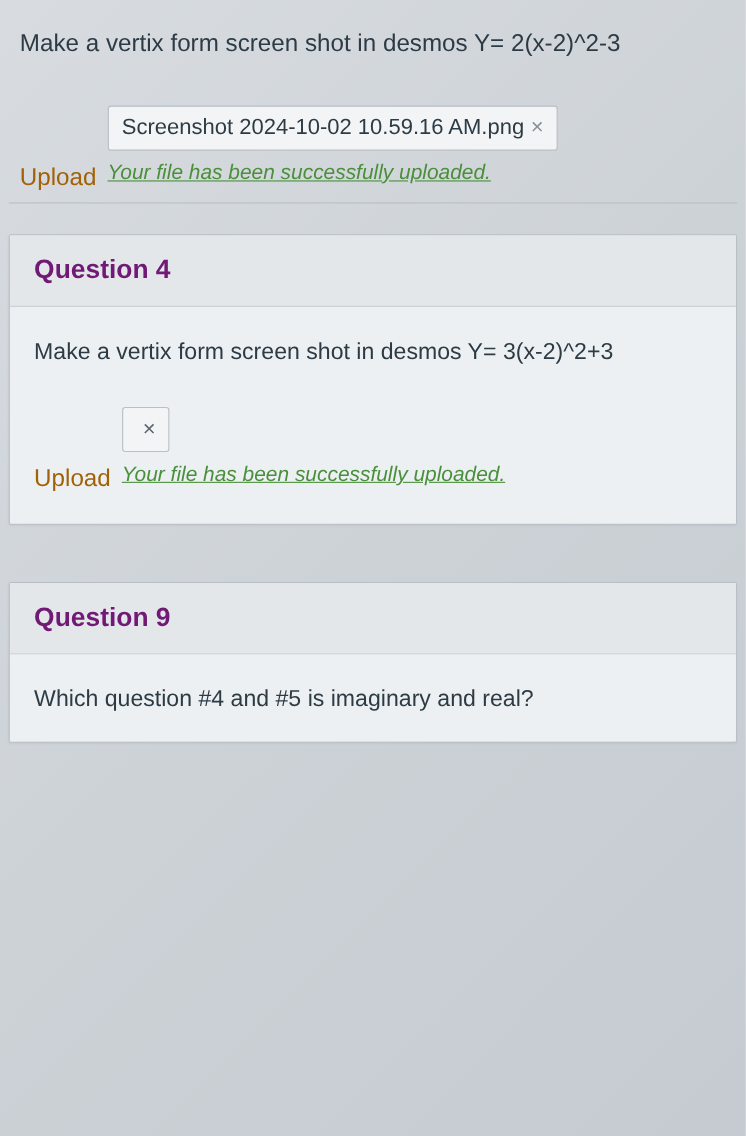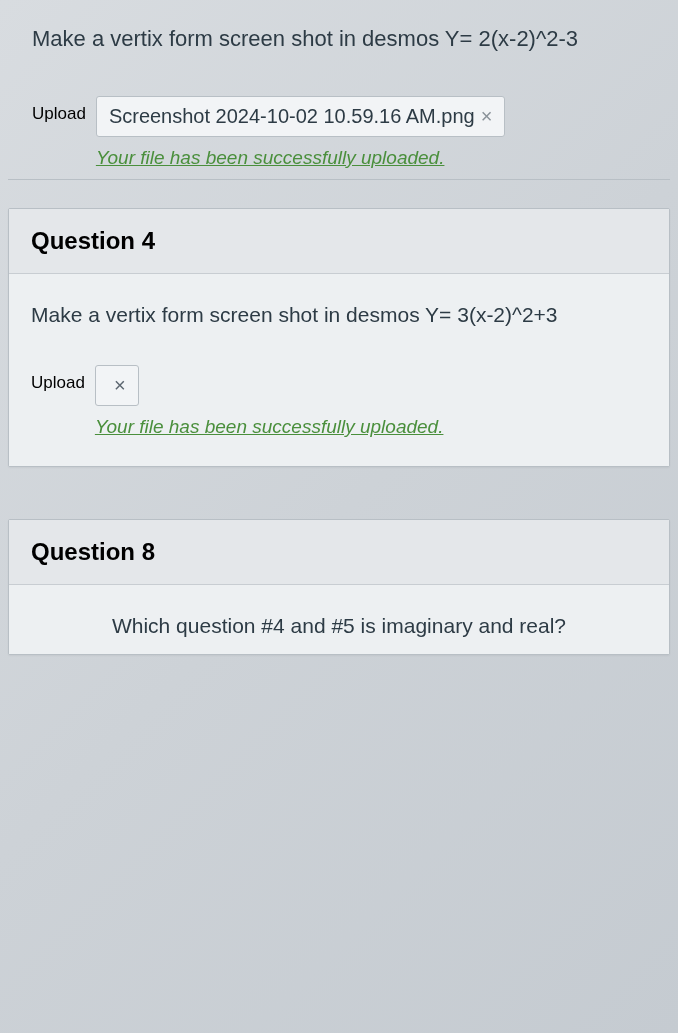--- a/index.html
+++ b/index.html
@@ -23,42 +23,43 @@
       box-shadow: 0 1px 2px rgba(0,0,0,0.05);
     }
     .question-header {
       padding: 18px 22px;
       border-bottom: 1px solid #c8cdd2;
       background: #e4e7ea;
     }
     .question-title {
       font-size: 24px;
       font-weight: 700;
-      color: #000000;
+      color: #701a75;
     }
     .question-body {
       padding: 26px 22px 28px 22px;
       background: #edf0f2;
     }
     .prompt-text {
       font-size: 21px;
       color: #2d3b45;
       line-height: 1.4;
       margin-bottom: 36px;
     }
     .upload-row {
       display: flex;
       align-items: flex-start;
       gap: 10px;
     }
     .upload-label {
-      font-size: 17px;
-      color: #000000;
+      font-size: 22px;
+      color: #a16207;
       padding-top: 8px;
       flex-shrink: 0;
+      margin-top: 44px;
     }
     .upload-box {
       flex: 1;
     }
     .file-chip {
       display: inline-flex;
       align-items: flex-end;
       border: 1px solid #b8bfc5;
       background: #f2f4f6;
       padding: 8px 12px;
@@ -74,21 +75,21 @@
       font-weight: 400;
     }
     .success-msg {
       margin-top: 10px;
       font-size: 19px;
       font-style: italic;
       color: #4a8f3c;
       text-decoration: underline;
     }
     .top-section {
-      padding: 24px 18px 10px 32px;
+      padding: 24px 18px 10px 18px;
     }
     .top-prompt {
       font-size: 22px;
       color: #2d3b45;
       line-height: 1.35;
       margin-bottom: 42px;
     }
     .faded-text {
       color: #8a9299;
     }
@@ -137,18 +138,18 @@
         <div class="success-msg">Your file has been successfully uploaded.</div>
       </div>
     </div>
   </div>
 </div>
 
 <div class="spacer"></div>
 
 <div class="question-block">
   <div class="question-header">
-    <div class="question-title">Question 8</div>
+    <div class="question-title">Question 9</div>
   </div>
-  <div class="question-body" style="padding-bottom:14px;text-align:center;">
+  <div class="question-body" style="padding-bottom:24px;">
     <div class="prompt-text" style="margin-bottom:0;">Which question #4 and #5 is imaginary and real?</div>
   </div>
 </div>
 
 </body></html>

